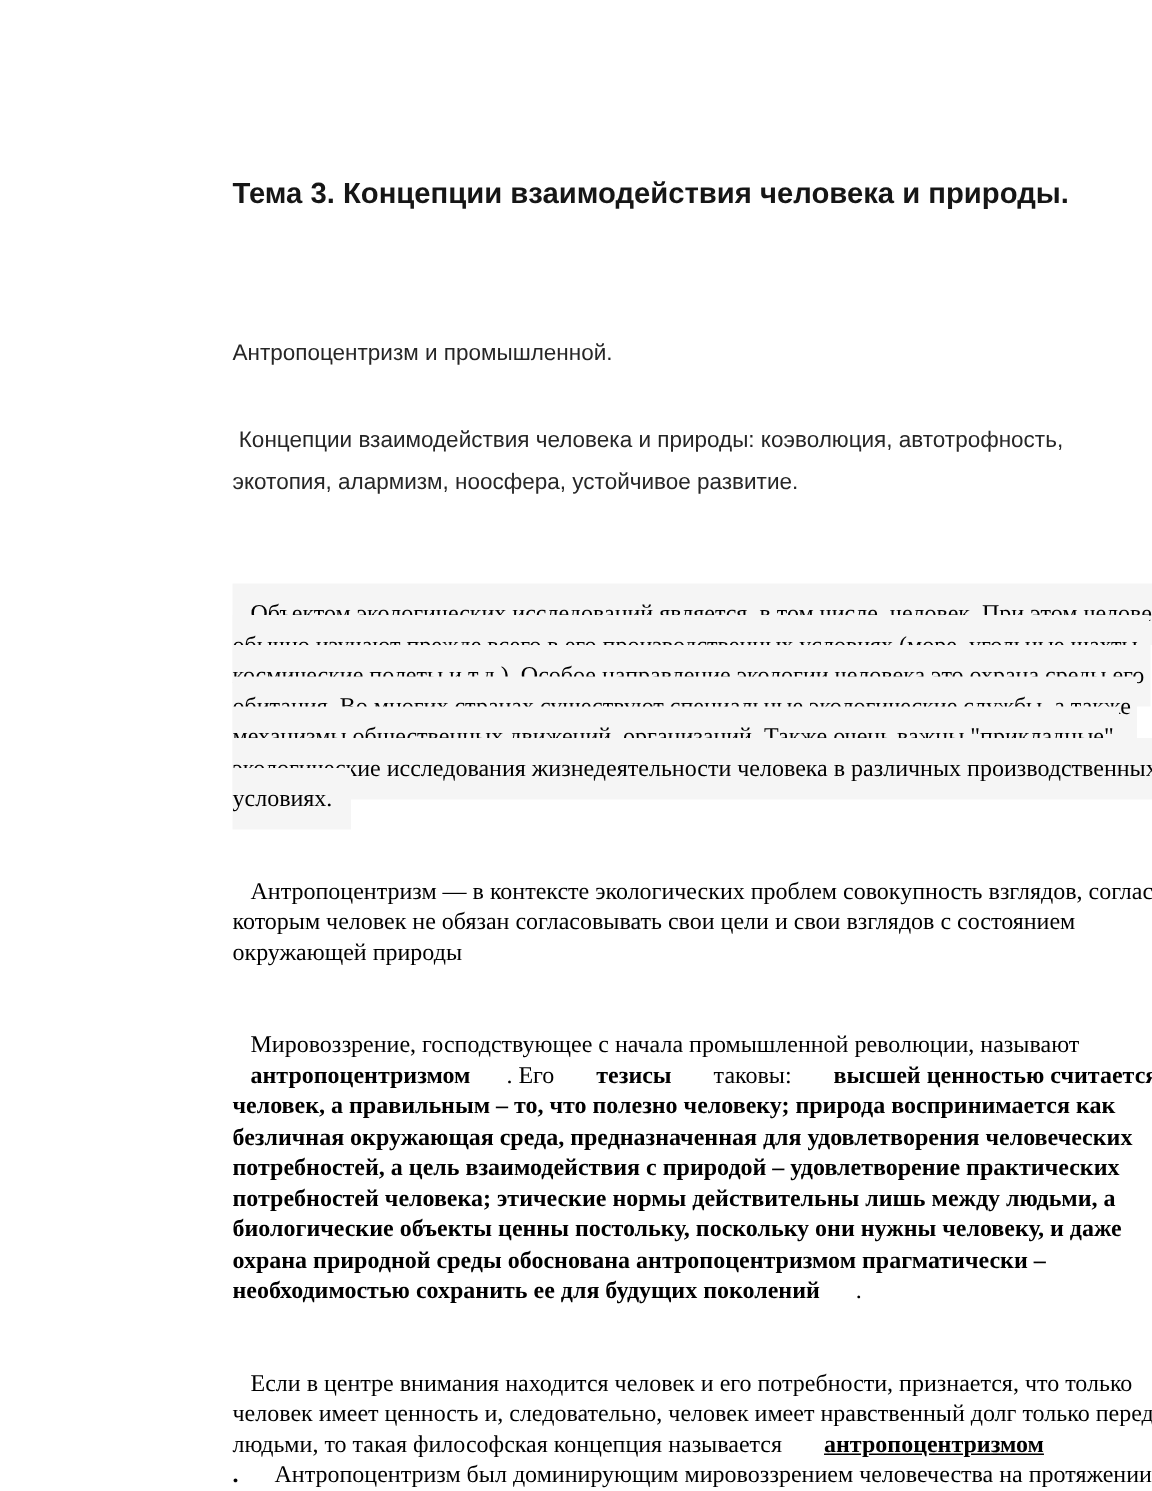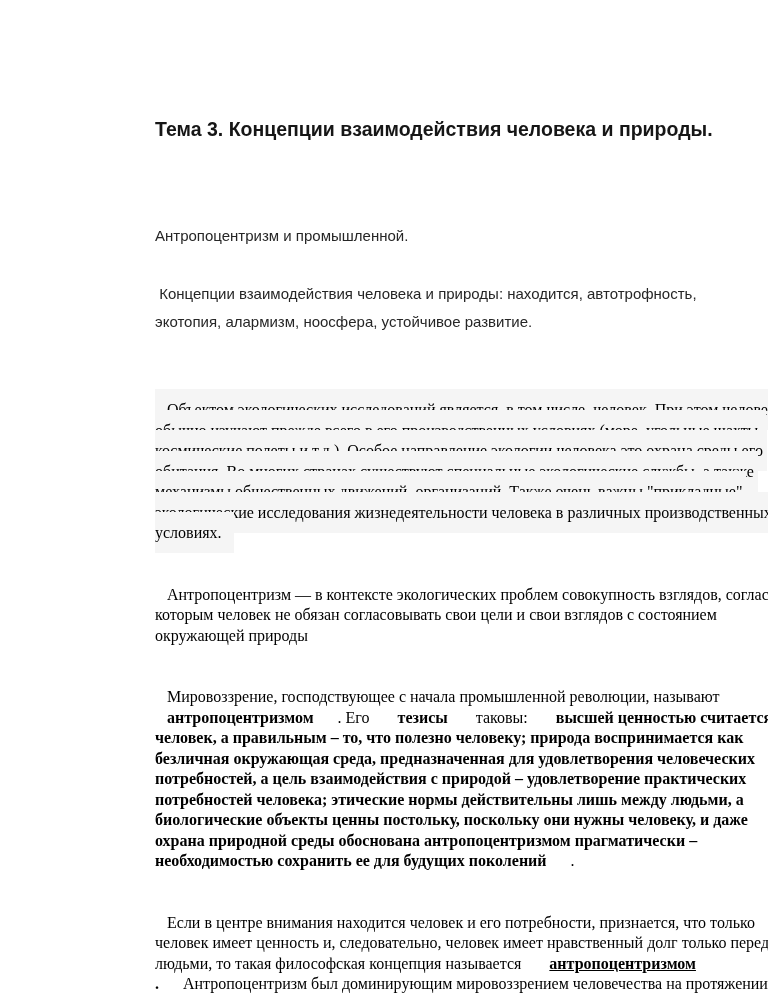--- a/index.html
+++ b/index.html
@@ -54,21 +54,21 @@
 </style>
 </head>
 <body>
 
 <div class="page">
   <div class="content">
     <h1 class="doc-title">Тема 3. Концепции взаимодействия человека и природы.</h1>
 
     <p class="intro intro-1">Антропоцентризм и промышленной.</p>
 
-    <p class="intro intro-2"> Концепции взаимодействия человека и природы: находится, автотрофность, экотопия, алармизм, ноосфера, устойчивое развитие.</p>
+    <p class="intro intro-2"> Концепции взаимодействия человека и природы: коэволюция, автотрофность, экотопия, алармизм, ноосфера, устойчивое развитие.</p>
 
     <p class="para"><span class="seg-hl">Объектом экологических исследований является, в том числе, человек. При этом человека обычно изучают прежде всего в его производственных условиях (море, угольные шахты, космические полеты и т.д.). Особое направление экологии человека это охрана среды его обитания. Во многих странах существуют специальные экологические службы, а также механизмы общественных движений, организаций. Также очень важны "прикладные" экологические исследования жизнедеятельности человека в различных производственных условиях.</span></p>
 
 
     <p class="para"><span>Антропоцентризм — в контексте экологических проблем совокупность взглядов, согласно которым человек не обязан согласовывать свои цели и свои взглядов с состоянием окружающей природы</span></p>
 
     <p class="para"><span>Мировоззрение, господствующее с начала промышленной революции, называют </span><span class="seg-b">антропоцентризмом</span><span>. Его </span><span class="seg-b">тезисы</span><span> таковы: </span><span class="seg-b">высшей ценностью считается человек, а правильным – то, что полезно человеку; природа воспринимается как безличная окружающая среда, предназначенная для удовлетворения человеческих потребностей, а цель взаимодействия с природой – удовлетворение практических потребностей человека; этические нормы действительны лишь между людьми, а биологические объекты ценны постольку, поскольку они нужны человеку, и даже охрана природной среды обоснована антропоцентризмом прагматически – необходимостью сохранить ее для будущих поколений</span><span>.</span></p>
 
     <p class="para"><span>Если в центре внимания находится человек и его потребности, признается, что только человек имеет ценность и, следовательно, человек имеет нравственный долг только перед людьми, то такая философская концепция называется </span><span class="seg-b seg-u">антропоцентризмом</span><span class="seg-b"> .</span><span>Антропоцентризм был доминирующим мировоззрением человечества на протяжении многих веков. Человек противопоставлялся всем остальным существам на земле и считалось само</span></p>
   </div>

